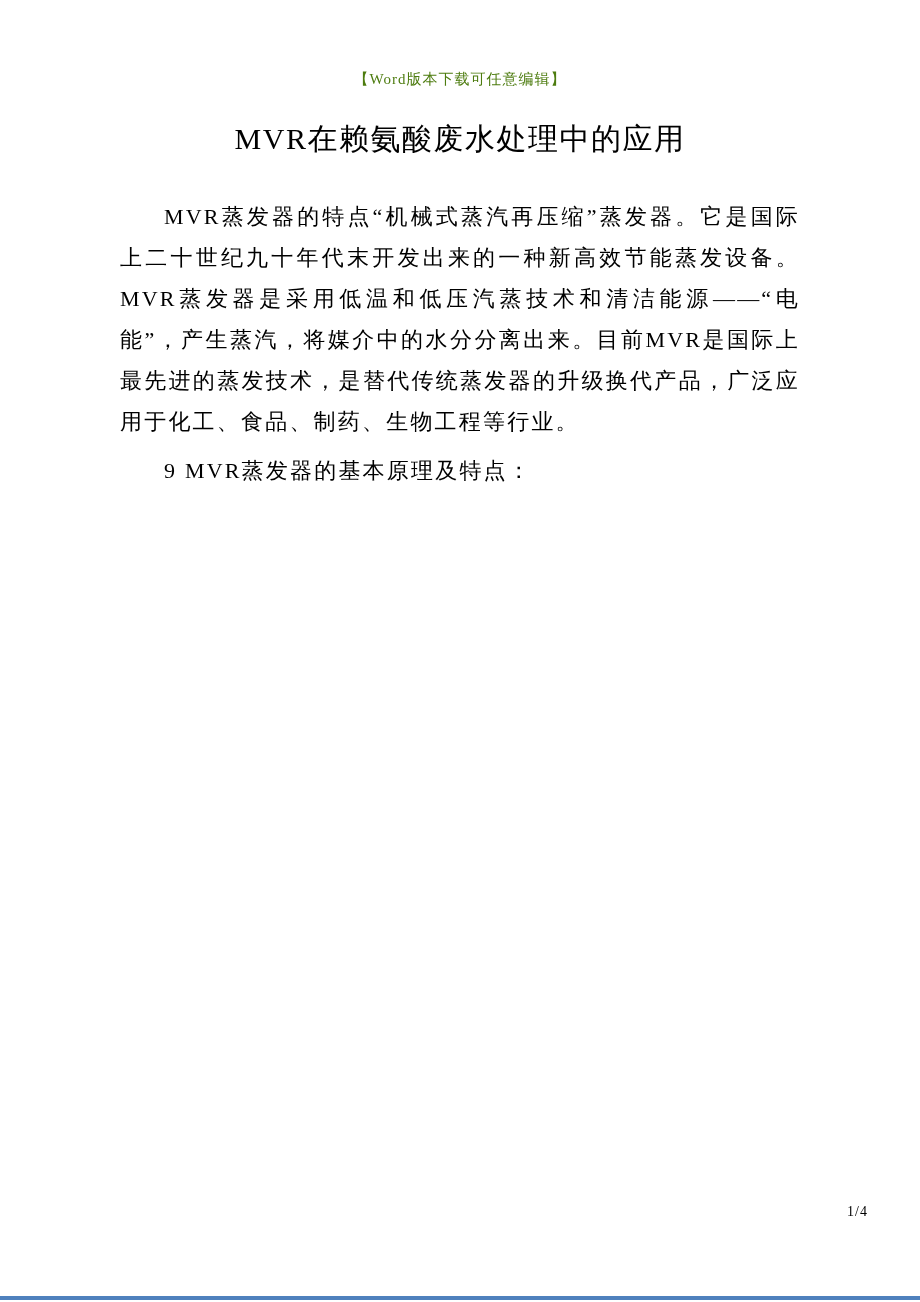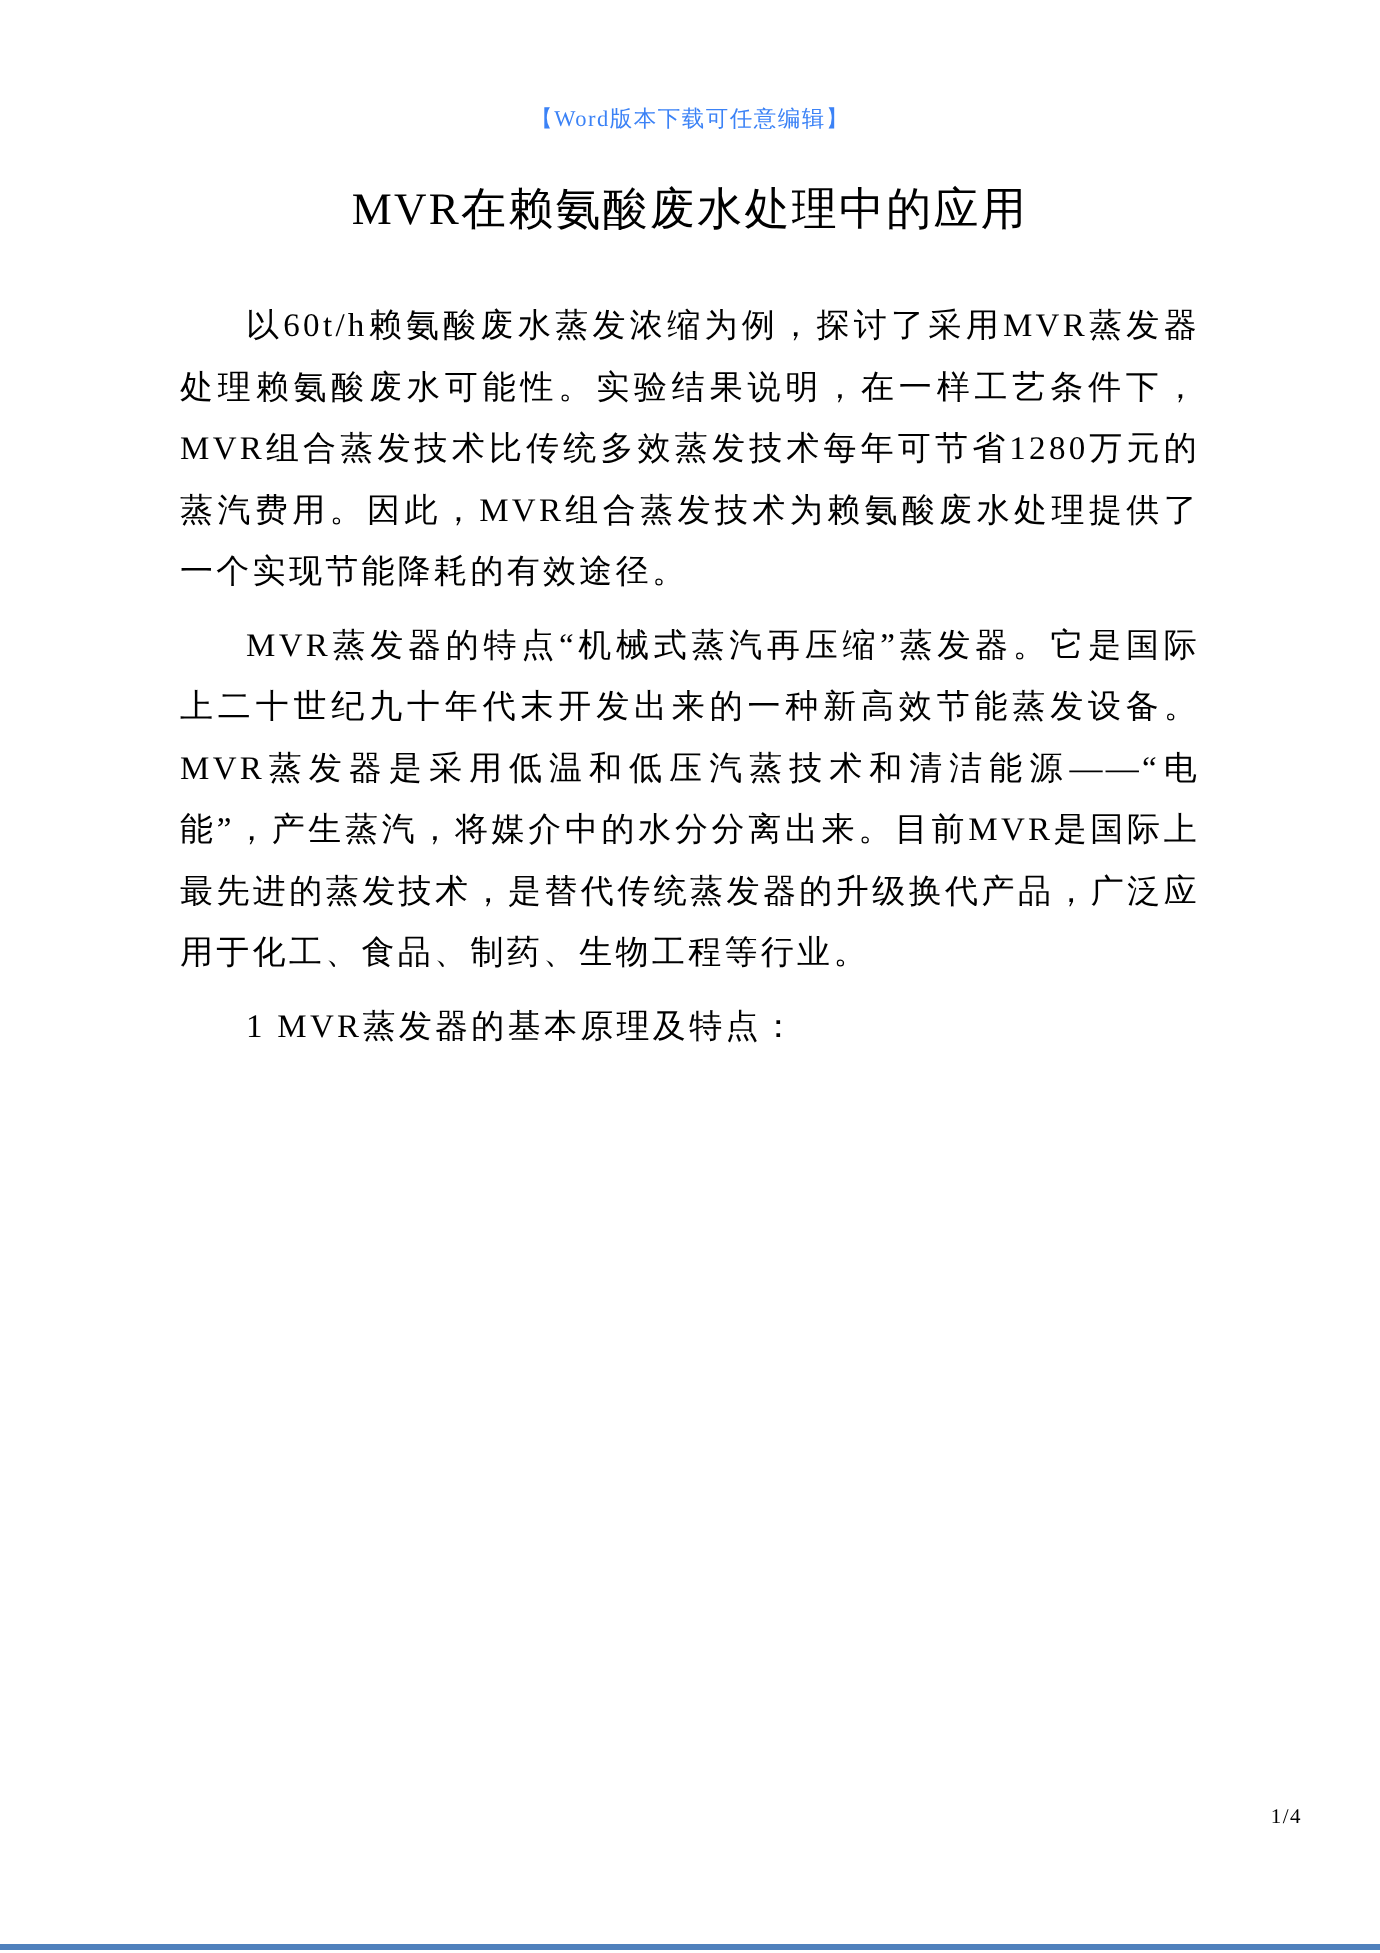--- a/index.html
+++ b/index.html
@@ -14,21 +14,21 @@
     background: #ffffff;
     overflow: hidden;
     box-sizing: border-box;
     padding: 70px 120px 0 120px;
     font-family: "Liberation Serif", "DejaVu Serif", serif;
     color: #000000;
   }
   .header-note {
     text-align: center;
     font-size: 15px;
-    color: #3b82f6;
+    color: #4d7c0f;
     letter-spacing: 1px;
     margin: 0 0 30px 0;
   }
   .doc-title {
     text-align: center;
     font-size: 30px;
     font-weight: normal;
     letter-spacing: 1.5px;
     margin: 0 0 36px 0;
   }
@@ -59,25 +59,24 @@
 </style>
 </head>
 <body>
 
 <div class="page">
 
   <div class="header-note">【Word版本下载可任意编辑】</div>
 
   <h1 class="doc-title">MVR在赖氨酸废水处理中的应用</h1>
 
-  <p class="para">以60t/h赖氨酸废水蒸发浓缩为例，探讨了采用MVR蒸发器处理赖氨酸废水可能性。实验结果说明，在一样工艺条件下，MVR组合蒸发技术比传统多效蒸发技术每年可节省1280万元的蒸汽费用。因此，MVR组合蒸发技术为赖氨酸废水处理提供了一个实现节能降耗的有效途径。</p>
 
   <p class="para">MVR蒸发器的特点“机械式蒸汽再压缩”蒸发器。它是国际上二十世纪九十年代末开发出来的一种新高效节能蒸发设备。MVR蒸发器是采用低温和低压汽蒸技术和清洁能源——“电能”，产生蒸汽，将媒介中的水分分离出来。目前MVR是国际上最先进的蒸发技术，是替代传统蒸发器的升级换代产品，广泛应用于化工、食品、制药、生物工程等行业。</p>
 
-  <p class="para">1 MVR蒸发器的基本原理及特点：</p>
+  <p class="para">9 MVR蒸发器的基本原理及特点：</p>
 
 
 
   <div class="page-number">1/4</div>
 
   <div class="footer-rule" style="background-color: rgb(79, 129, 189);"></div>
 
 </div>
 
 </body></html>

